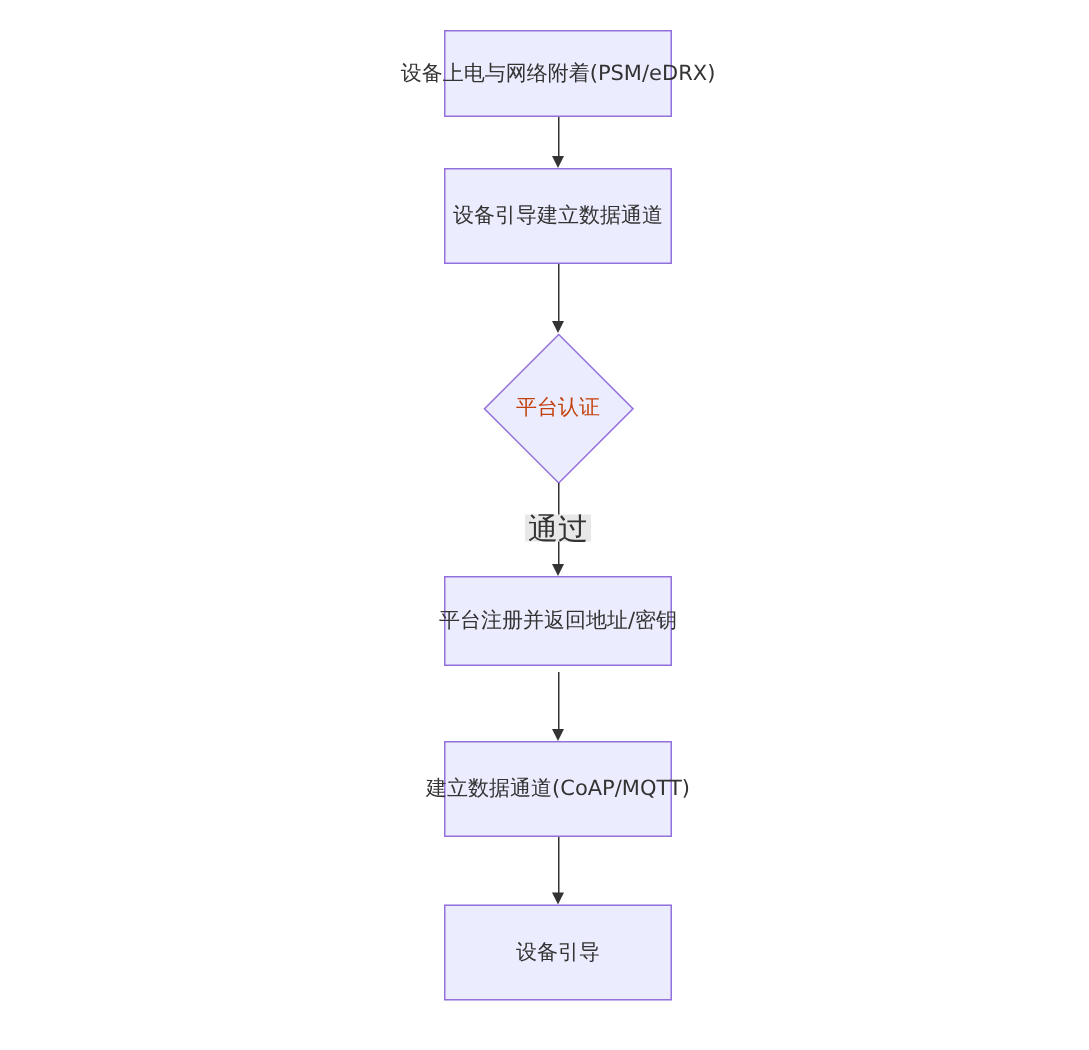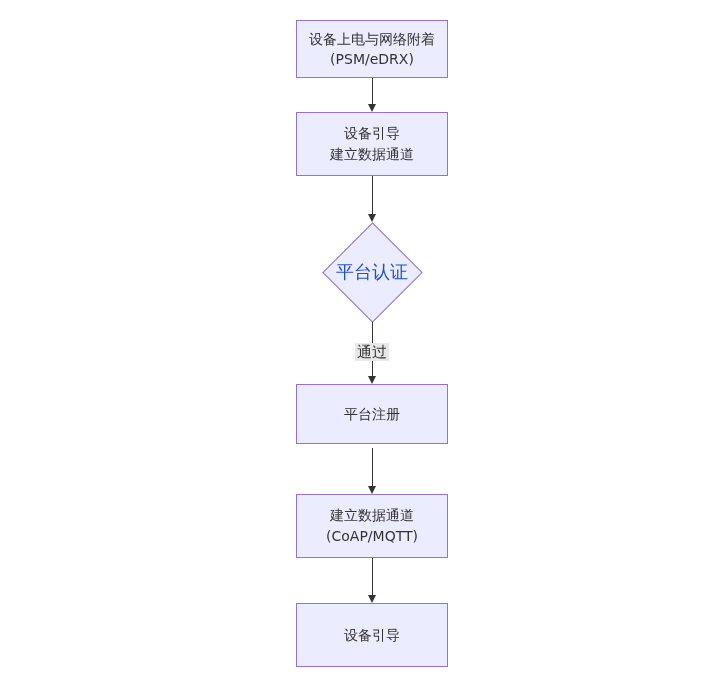--- a/index.html
+++ b/index.html
@@ -12,21 +12,21 @@
     overflow: hidden;
   }
   .box {
     position: absolute;
     left: 296px;
     width: 152px;
     box-sizing: border-box;
     background: #ECECFF;
     border: 1px solid #9370DB;
     display: flex;
-    flex-direction: column;
+    flex-direction: row;
     align-items: center;
     justify-content: center;
     text-align: center;
     color: #333333;
     font-size: 14px;
     line-height: 21px;
   }
   .box .bl { display: block; white-space: nowrap; }
   .arrow { position: absolute; left: 372px; width: 0; }
   .arrow .shaft {
@@ -67,32 +67,32 @@
     border: 1px solid #9370DB;
     transform: rotate(45deg);
     display: block;
   }
   .diamond .diamond-text {
     position: absolute;
     inset: 0;
     display: flex;
     align-items: center;
     justify-content: center;
-    color: #1d4ed8;
-    font-size: 18px;
+    color: #c2410c;
+    font-size: 14px;
     white-space: nowrap;
   }
   .edge-label {
     position: absolute;
     left: 372px;
     top: 343px;
     transform: translateX(-50%);
     background: #e8e8e8;
     color: #333333;
-    font-size: 15px;
+    font-size: 20px;
     line-height: 18px;
     padding: 0 2px;
     white-space: nowrap;
   }
 </style>
 </head>
 <body>
 
 <div class="canvas">
 
@@ -123,20 +123,21 @@
 
   <div class="arrow" style="top:322px;height:62px">
     <i class="shaft"></i>
     <i class="head"></i>
   </div>
 
   <div class="edge-label">通过</div>
 
   <div class="box" style="top:384px;height:60px">
     <span class="bl">平台注册</span>
+    <span class="bl">并返回地址/密钥</span>
   </div>
 
   <div class="arrow" style="top:448px;height:46px">
     <i class="shaft"></i>
     <i class="head"></i>
   </div>
 
   <div class="box" style="top:494px;height:64px">
     <span class="bl">建立数据通道</span>
     <span class="bl">(CoAP/MQTT)</span>

